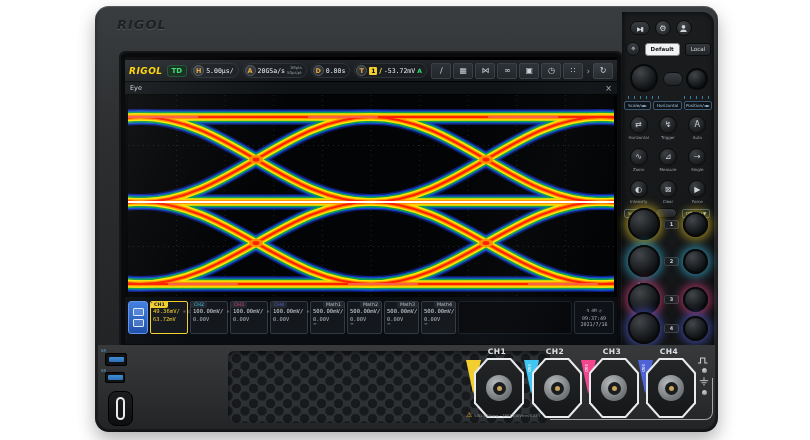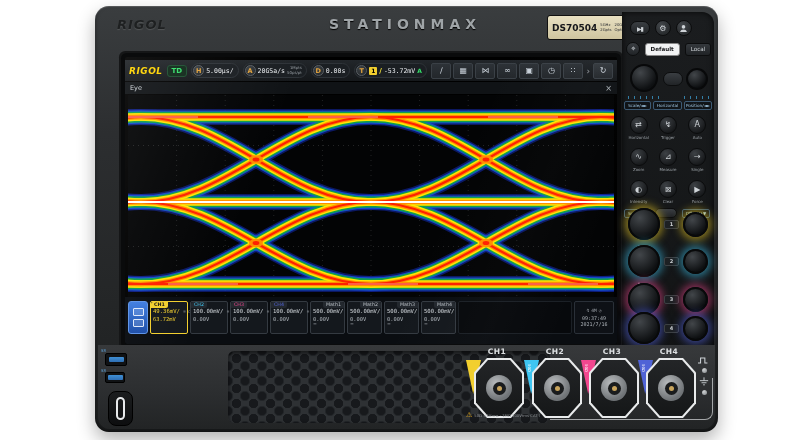--- a/index.html
+++ b/index.html
@@ -164,32 +164,20 @@
   .corner{position:absolute;left:452px;top:33px;width:163px;height:42px;border-right:1.5px solid #cdd0d2;
     border-bottom:1.5px solid #cdd0d2;border-bottom-right-radius:8px;opacity:.75;pointer-events:none}
 </style>
 </head>
 <body>
 
 <div class="stage">
   <div class="device abs">
 
     <div class="brand abs">RIGOL</div>
-    <div class="series abs">STATIONMAX</div>
-    <div class="badge abs">
-      <span class="bmodel">DS70504</span>
-      <span class="bcol">
-        <i>5GHz</i>
-        <i>2Gpts</i>
-      </span>
-      <span class="bcol">
-        <i>20GSa/s</i>
-        <i>Option+</i>
-      </span>
-    </div>
 
     <div class="screen abs">
 
       <div class="toolbar abs">
         <span class="tlogo">RIGOL</span>
         <span class="tstate">TD</span>
         <span class="tgroup">
           <b class="tk">H</b>
           <span class="tv">5.00μs/</span>
         </span>

